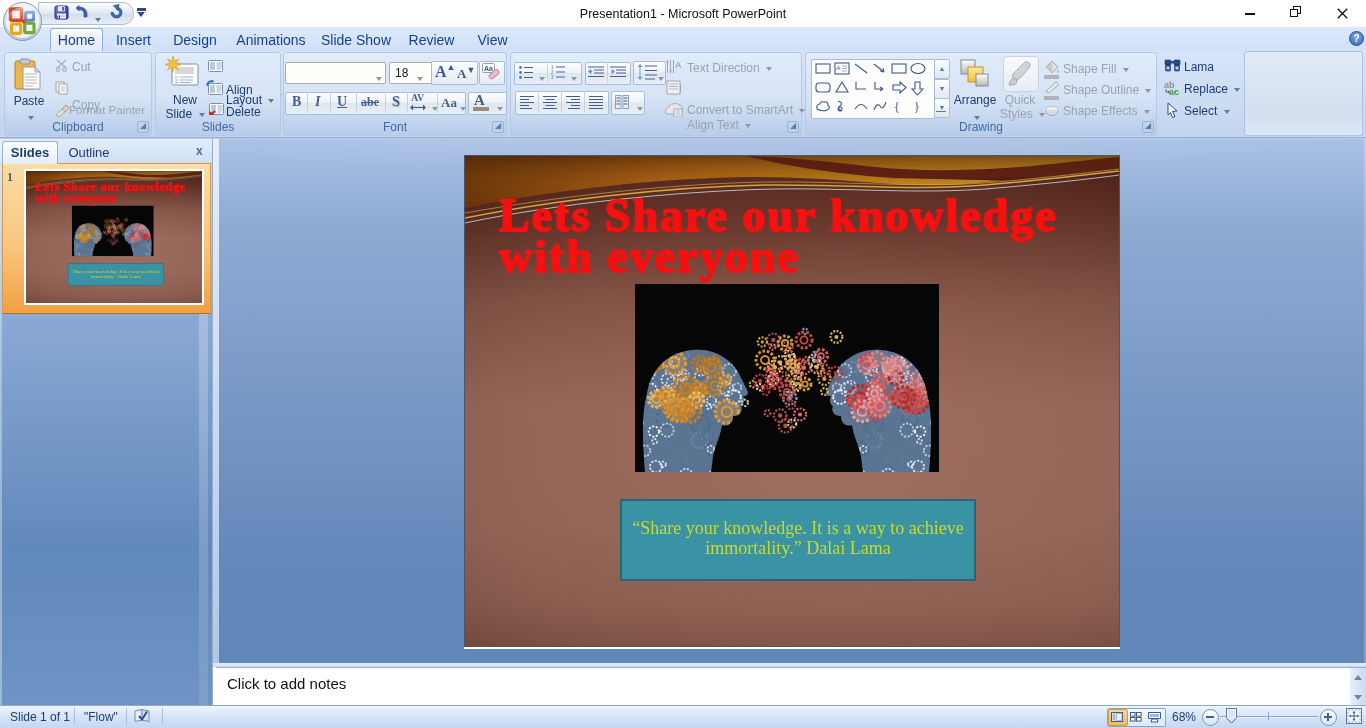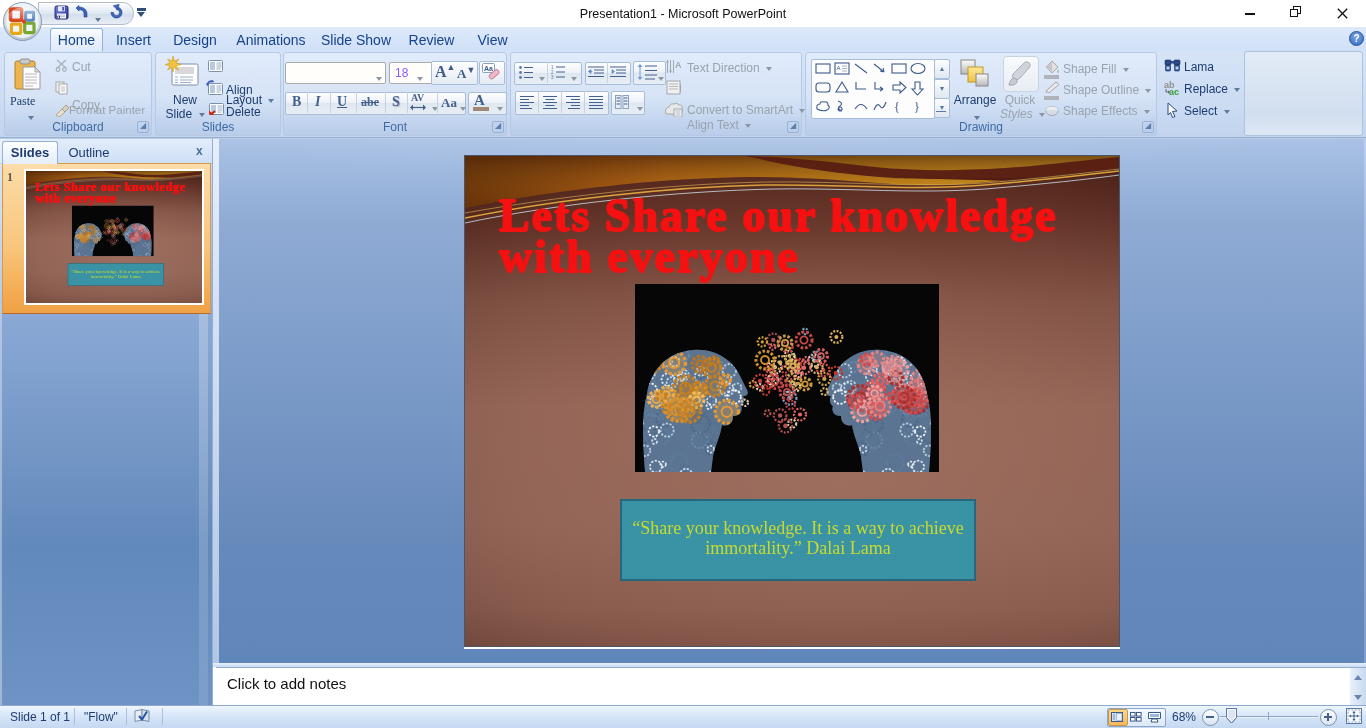--- a/index.html
+++ b/index.html
@@ -174,21 +174,21 @@
 <svg class="abs" style="left:14px;top:7px;" width="28" height="36" viewBox="0 0 28 36">
 <rect x="1" y="3" width="20" height="28" rx="2" fill="#edb54d" stroke="#ad8030"></rect>
 <rect x="6" y="1" width="10" height="5" rx="2" fill="#c8c8c8" stroke="#909090"></rect>
 <path d="M9,9 h17 v24 l-5,0 l0,-5 l5,5 l-5,0 z" fill="none"></path>
 <path d="M9,9 h12 l5,5 v17 h-17 z" fill="#fdfdfd" stroke="#9a9a9a"></path>
 <path d="M21,9 v5 h5 z" fill="#d8d8d8" stroke="#9a9a9a" stroke-width="0.8"></path>
 <g stroke="#b8b8b8">
           <path d="M11,16 h12 M11,19 h12 M11,22 h12 M11,25 h12 M11,28 h8"></path>
         </g>
 </svg>
-<div class="rtxt" style="left:10px;top:43px;width:38px;font-family:Liberation Serif, serif;">Paste</div>
+<div class="rtxt" style="left:10px;top:43px;width:38px;text-align:center;">Paste</div>
 <div class="abs" style="left:25px;top:57px;"><span class="dar"></span></div>
 <svg class="abs" style="left:55px;top:8px;" width="15" height="13" viewBox="0 0 15 13">
 <g stroke="#a8b0b8" stroke-width="1.2" fill="none">
 <path d="M2,1 L11,9 M11,1 L2,9"></path>
 <circle cx="3" cy="10.5" r="1.8"></circle>
           <circle cx="9.5" cy="10.5" r="1.8"></circle>
         </g>
       </svg>
 <div class="rtxt dis" style="left:72px;top:9px;">Cut</div>
 <svg class="abs" style="left:55px;top:30px;" width="14" height="14" viewBox="0 0 14 14">
@@ -241,21 +241,21 @@
         <g stroke="#9ab0c8">
           <path d="M8.5,3 h5 M8.5,5 h5 M8.5,7 h5 M8.5,9 h4"></path>
         </g>
         <path d="M-1,8 l7,6 M6,8 l-7,6" stroke="#cc2211" stroke-width="2"></path>
       </svg>
 <div class="rtxt" style="left:226px;top:54px;">Delete</div>
 <div class="abs" style="left:285px;top:11px;width:99px;height:20px;background:#fffefa;
  border:1px solid #ababab;border-radius:2px;"></div>
 <div class="abs" style="left:373px;top:18px;"><span class="dar d2"></span></div>
 <div class="abs" style="left:389px;top:11px;width:37px;height:20px;background:#fffefa;
- border:1px solid #ababab;border-radius:2px;font-size:12px;color:#8b5cf6;line-height:20px;padding-left:5px;">18</div>
+ border:1px solid #ababab;border-radius:2px;font-size:12px;color:#0f172a;line-height:20px;padding-left:5px;">18</div>
 <div class="abs" style="left:414px;top:18px;"><span class="dar d2"></span></div>
 <div class="abs" style="left:431px;top:10px;width:45px;height:22px;border:1px solid #a8bdd8;border-radius:2px;
  background:linear-gradient(#fdfdfe,#e4ebf4);"></div>
 <div class="abs" style="left:435px;top:11px;font-family:'Liberation Serif',serif;font-weight:bold;font-size:16px;color:#3c5a8a;">A<span style="font-size:9px;vertical-align:7px;">▲</span></div>
 <div class="abs" style="left:453px;top:2px;width:1px;height:0;border-left:1px solid #b8c8dc;"></div>
 <div class="abs" style="left:457px;top:14px;font-family:'Liberation Serif',serif;font-weight:bold;font-size:13px;color:#3c5a8a;">A<span style="font-size:9px;vertical-align:5px;">▼</span></div>
 <div class="abs" style="left:479px;top:10px;width:24px;height:22px;border:1px solid #a8bdd8;border-radius:2px;
  background:linear-gradient(#fdfdfe,#e4ebf4);"></div>
 <svg class="abs" style="left:482px;top:12px;" width="19" height="18" viewBox="0 0 19 18">
 <rect x="0.5" y="0.5" width="12" height="9" rx="1" fill="#fff" stroke="#8aa0bc"></rect>
@@ -496,21 +496,21 @@
 </svg>
 <div class="rtxt" style="left:952px;top:42px;width:46px;text-align:center;">Arrange</div>
 <div class="abs" style="left:971px;top:57px;"><span class="dar"></span></div>
 <div class="abs" style="left:1003px;top:5px;width:34px;height:34px;border:1px solid #c8d4e2;border-radius:4px;
  background:linear-gradient(#f8fafc,#e8edf3);"></div>
 <svg class="abs" style="left:1008px;top:9px;" width="24" height="26" viewBox="0 0 24 26">
 <path d="M20,2 q4,2 1,6 l-9,10 q-3,3 -6,1 q-3,-2 -1,-5 l10,-10 q2,-3 5,-2 z" fill="#d0d4da" stroke="#a8b0ba"></path>
 <path d="M6,18 q-4,1 -5,7 q6,1 8,-3 q1,-3 -3,-4 z" fill="#c8ccd4" stroke="#a0a8b2"></path>
 </svg>
 <div class="rtxt dis" style="left:1000px;top:42px;width:40px;text-align:center;">Quick</div>
-<div class="rtxt dis" style="left:1000px;top:56px;width:40px;text-align:center;font-style:italic;">Styles <span class="dar d2"></span></div>
+<div class="rtxt dis" style="left:1000px;top:56px;width:40px;text-align:center;">Styles <span class="dar d2"></span></div>
 <svg class="abs" style="left:1044px;top:9px;" width="17" height="14" viewBox="0 0 17 14">
 <path d="M8,1 L14,7 L8,13 L2,7 Z" fill="#e0e0e0" stroke="#a8a8a8"></path>
 <path d="M8,1 L8,13 L2,7 Z" fill="#c8c8c8"></path>
 <path d="M14,9 q2,3 0,4 q-2,-1 0,-4 z" fill="#b8b8b8"></path>
       </svg>
 <div class="abs" style="left:1044px;top:24px;width:15px;height:4px;background:#b0b4ba;"></div>
 <div class="rtxt dis" style="left:1063px;top:11px;">Shape Fill <span class="dar d2"></span></div>
 <svg class="abs" style="left:1044px;top:30px;" width="17" height="12" viewBox="0 0 17 12">
 <path d="M2,10 L12,1 L15,3.5 L5,12 Z" fill="#e8e8e8" stroke="#a8a8a8"></path>
 <path d="M2,10 L5,12 L1.5,13 Z" fill="#c0c0c0"></path>

